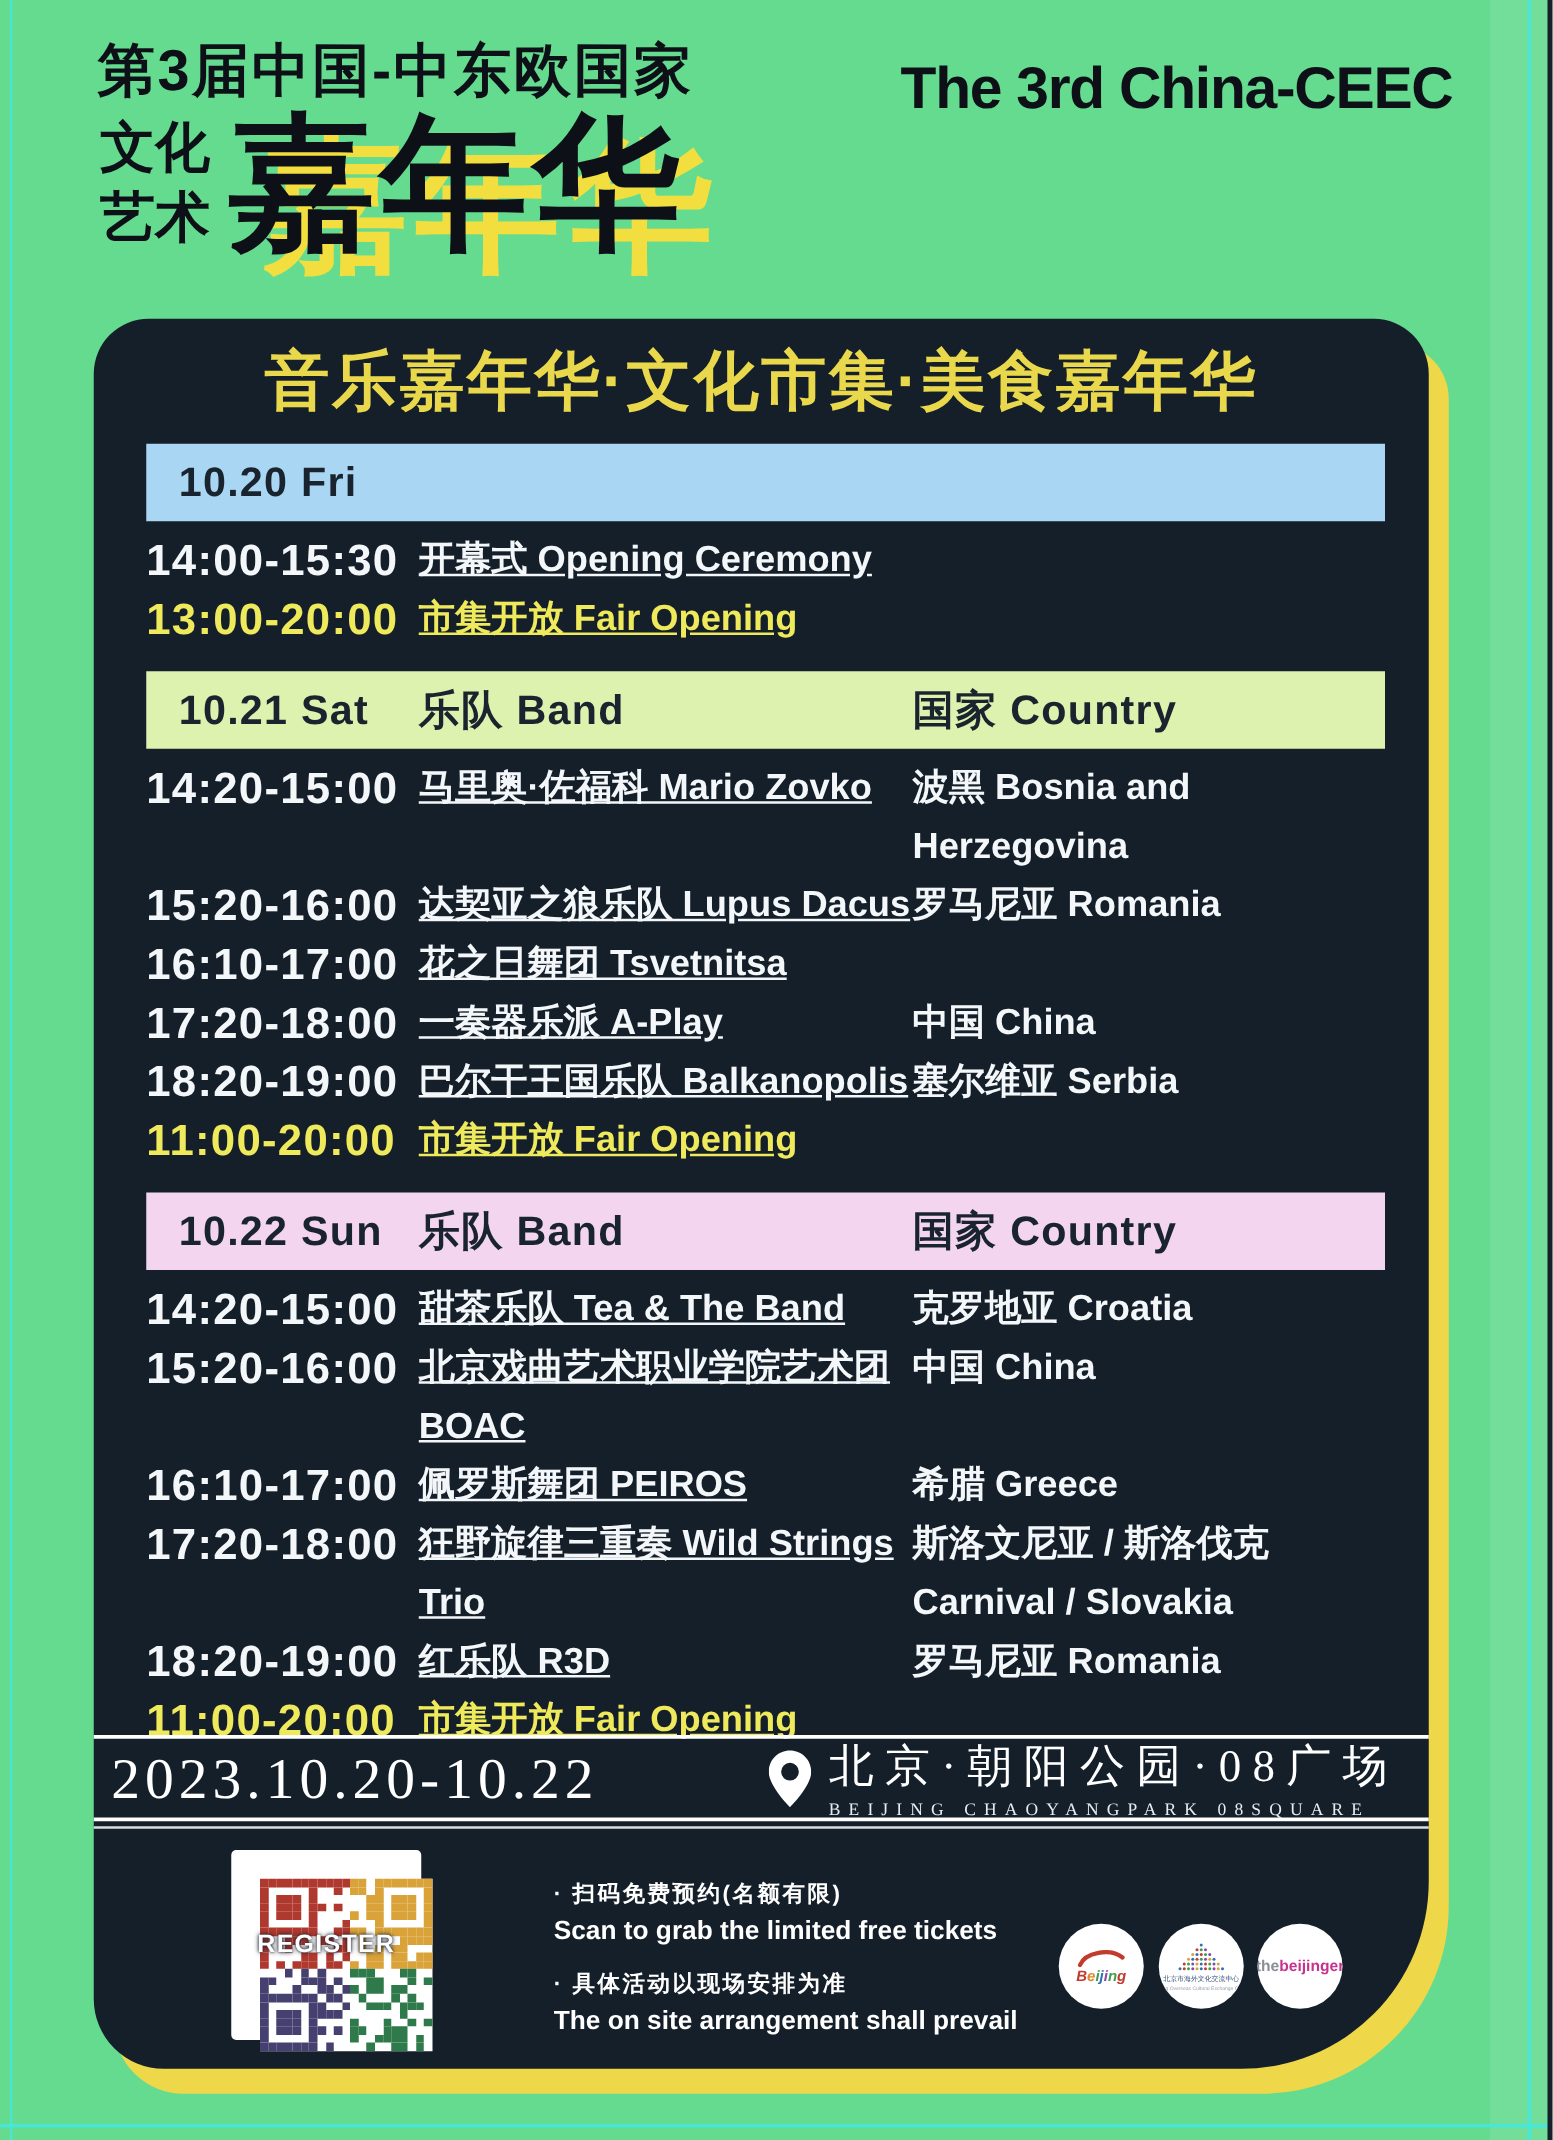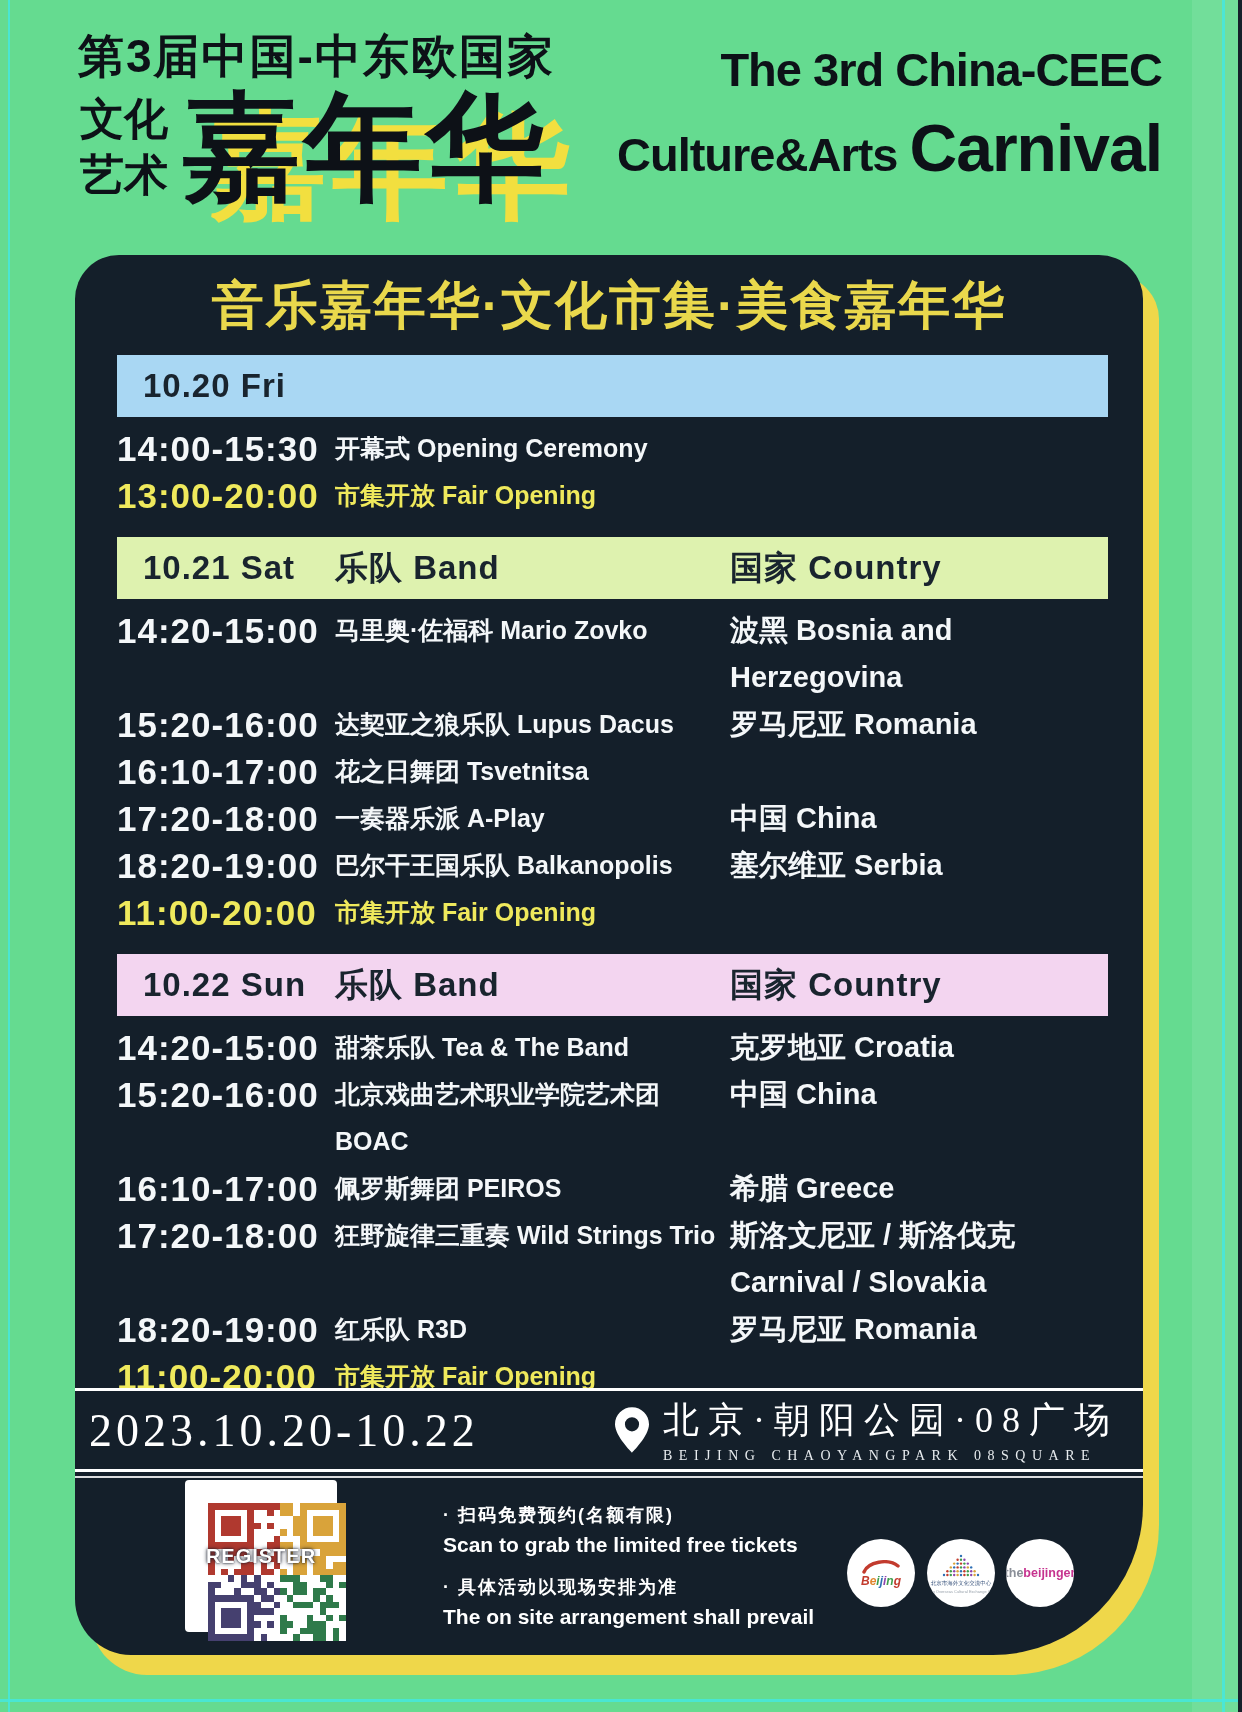--- a/index.html
+++ b/index.html
@@ -56,27 +56,27 @@
     display:flex; align-items:center; height:62px; margin-top:18px;
     padding-left:26px; box-sizing:border-box;
     color:#19242E; font-size:33px; font-weight:bold; letter-spacing:1px;
   }
   .sec-bar:first-child{margin-top:0;}
   .sec-bar .col-date{width:192px;}
   .sec-bar .col-band{width:395px;}
   .sched-row{display:flex; align-items:flex-start; font-weight:bold; color:#F4F7F9;}
   .sched-row.first{margin-top:8px;}
   .sched-row .col-time{width:218px; font-size:35px; line-height:47px; letter-spacing:1px;}
-  .sched-row .col-band{width:395px; font-size:25px; line-height:47px;}
+  .sched-row .col-band{width:395px; font-size:29px; line-height:47px;text-decoration:underline;}
   .sched-row .col-country{flex:1; font-size:29px; line-height:47px;}
   .sched-row.hl .col-time,.sched-row.hl .col-band{color:#EFE95C;}
 
   
   .footer-band{
-    position:absolute; left:0; right:0; top:1133px; height:84px;
+    position:absolute; left:0; right:0; top:1133px; height:69px;
     border-top:3px solid #fff; border-bottom:3px solid #fff;
     display:flex; align-items:center; justify-content:space-between; box-sizing:border-box;
   }
   .footer-band::after{content:""; position:absolute; left:0; right:0; bottom:-9px; height:2px; background:rgba(255,255,255,.85);}
   .footer-dates{
     font-family:var(--serif); color:#fff; font-size:46px; letter-spacing:4px; padding-left:14px; white-space:nowrap;
   }
   .footer-loc{display:flex; align-items:center; padding-right:24px;}
   .pin{margin-right:14px; flex:0 0 auto;}
   .loc-text{display:flex; flex-direction:column;}
@@ -123,24 +123,20 @@
   <div class="hdr-cn-line1">第3届中国-中东欧国家</div>
   <div class="hdr-cn-row">
     <div class="hdr-cn-stack">
       <span>文化</span>
       <span>艺术</span>
     </div>
     <div class="hdr-cn-big">嘉年华</div>
   </div>
   <div class="hdr-en">
     <div class="hdr-en-1">The 3rd China-CEEC</div>
-    <div class="hdr-en-2">
-      <span>Culture&amp;Arts</span>
-      <span class="big"> Carnival</span>
-    </div>
   </div>
 
   <div class="card">
     <div class="card-headline-cn">音乐嘉年华·文化市集·美食嘉年华</div>
 
     <div class="schedule" id="schedule">
         <div class="sec-bar" style="background: rgb(169, 215, 243);">
           <span class="col-date">10.20 Fri</span>
         </div>
         <div class="sched-row first">

